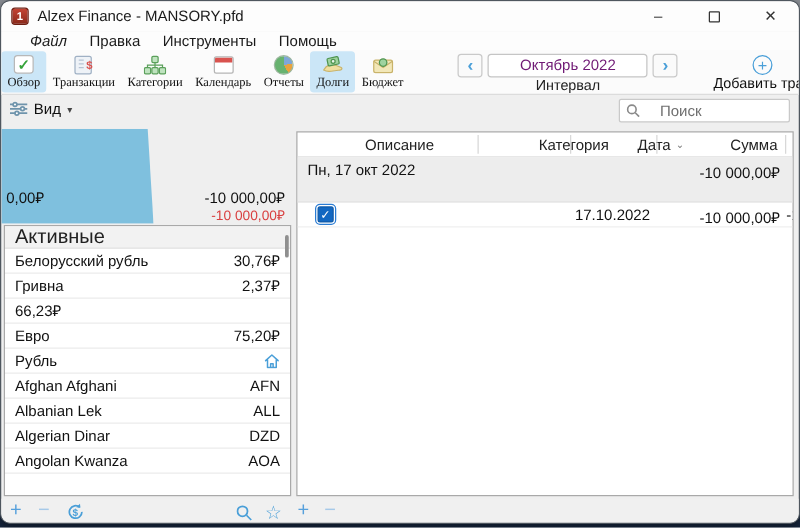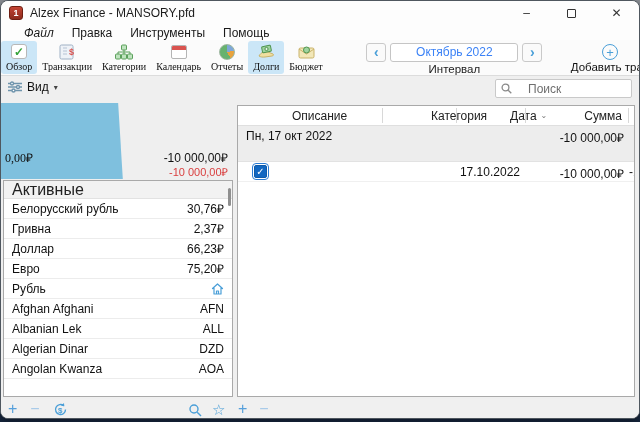--- a/index.html
+++ b/index.html
@@ -39,37 +39,37 @@
   .tb-btn.selected { background:#cbe6f7; }
   .tb-icon { height: 19px; display:flex; align-items:center; justify-content:center; margin-bottom:1px; }
   .tb-label { font-size: 10px; color:#111; white-space:nowrap;font-family:Liberation Serif, serif; }
   .icon-check { width:16px; height:15px; background:#fff; border:1px solid #b8b8b8; border-radius:3px; color:#35a33a; font-size:12px; font-weight:bold; display:flex; align-items:center; justify-content:center; }
   .icon-cal { width:16px; height:14px; background:#fff; border:1px solid #b5b5b5; border-radius:2px; overflow:hidden; }
   .icon-cal .cal-top { height:4px; background:#d9534f; }
   .icon-pie { width:16px; height:16px; border-radius:50%; background: conic-gradient(#7ea7d8 0 80deg, #e8a33d 80deg 150deg, #67b26f 150deg 360deg); border:1px solid #9db7a0; }
   .interval-group { margin-left:auto; display:flex; flex-direction:column; align-items:center; justify-content:center; padding-top:2px; }
   .interval-row { display:flex; align-items:center; gap:4px; }
   .interval-nav { width:20px; height:19px; background:#fafafa; border:1px solid #c9c9c9; border-radius:3px; color:#4a9fd8; font-size:14px; font-weight:bold; display:flex; align-items:center; justify-content:center; line-height:1; }
-  .interval-field { width:128px; height:19px; background:#fff; border:1px solid #c5c5c5; border-radius:3px; font-size:12px; color:#3b82f6; display:flex; align-items:center; justify-content:center; }
+  .interval-field { width:128px; height:19px; background:#fff; border:1px solid #c5c5c5; border-radius:3px; font-size:12px; color:#701a75; display:flex; align-items:center; justify-content:center; }
   .interval-caption { font-size:11.5px; color:#222; margin-top:1px; }
   .add-group { margin-left:auto; width:58px; display:flex; flex-direction:column; align-items:center; justify-content:flex-end; padding:2px 0; }
   .add-circle { width:16px; height:16px; border:1.5px solid #4a9fd8; border-radius:50%; color:#4a9fd8; font-size:13px; display:flex; align-items:center; justify-content:center; line-height:1; margin-bottom:1px; }
   .add-label { font-size:11.5px; color:#111; white-space:nowrap; }
   
   .subbar { position:absolute; left:0; top:76px; right:0; height:24px; }
   .view-btn { position:absolute; left:7px; top:3px; display:flex; align-items:center; gap:5px; }
   .view-label { font-size:12px; color:#111; }
   .caret-down { font-size:8px; color:#444; }
   .searchbox { position:absolute; right:7px; top:2px; width:137px; height:19px; background:#fff; border:1px solid #c9c9c9; border-radius:2px; display:flex; align-items:center; padding:0 5px; gap:16px; }
   .searchbox input { border:none; outline:none; flex:1; font-size:12px; font-family:"Liberation Sans",sans-serif; color:#333; background:transparent; min-width:0; }
   .searchbox input::placeholder { color:#6f6f6f; opacity:1; }
   
   .chart-area { position:absolute; left:0; top:100px; width:232px; height:78px; }
   .chart-fill { position:absolute; left:0; top:2px; bottom:0; width:100%; clip-path: polygon(0% 0%, 50.5% 0%, 52.5% 100%, 0% 100%); background:#7fc0de; }
-  .chart-val-left { position:absolute; left:4px; top:48px; font-size:12px; color:#111;font-family:Liberation Serif, serif; }
+  .chart-val-left { position:absolute; left:4px; top:48px; font-size:12px; color:#111; }
   .chart-val-right { position:absolute; right:5px; top:48px; font-size:12px; color:#111; }
   .chart-val-red { position:absolute; right:5px; top:63px; font-size:11px; color:#d94040; }
   
   .left-panel { position:absolute; left:2px; top:179px; width:230px; height:217px; background:#fff; border:1px solid #a9a9a9; overflow:hidden; }
   .cur-header { height:18px; line-height:18px; background:#f2f2f2; border-bottom:1px solid #e2e2e2; font-size:16px; color:#222; padding-left:8px; }
   .cur-row { height:20px; border-bottom:1px solid #ececec; display:flex; align-items:center; padding:0 8px; font-size:12px; color:#111; }
   .cur-name { flex:1; white-space:nowrap; overflow:hidden; }
   .cur-val { color:#111; }
   .scroll-thumb { position:absolute; right:1px; top:7px; width:3px; height:18px; background:#8f8f8f; border-radius:2px; }
   
@@ -250,21 +250,20 @@
     <div class="cur-header">Активные</div>
     <div class="cur-row">
       <span class="cur-name">Белорусский рубль</span>
       <span class="cur-val">30,76₽</span>
     </div>
     <div class="cur-row">
       <span class="cur-name">Гривна</span>
       <span class="cur-val">2,37₽</span>
     </div>
     <div class="cur-row">
-      <span class="cur-name">Доллар</span>
       <span class="cur-val">66,23₽</span>
     </div>
     <div class="cur-row">
       <span class="cur-name">Евро</span>
       <span class="cur-val">75,20₽</span>
     </div>
     <div class="cur-row">
       <span class="cur-name">Рубль</span>
       <svg width="13" height="12" viewBox="0 0 13 12">
           <path d="M1.5 5.5L6.5 1l5 4.5M3 5v6h7V5M5.5 11V8h2v3" fill="none" stroke="#4a9fd8" stroke-width="1.2" stroke-linecap="round" stroke-linejoin="round"></path>

